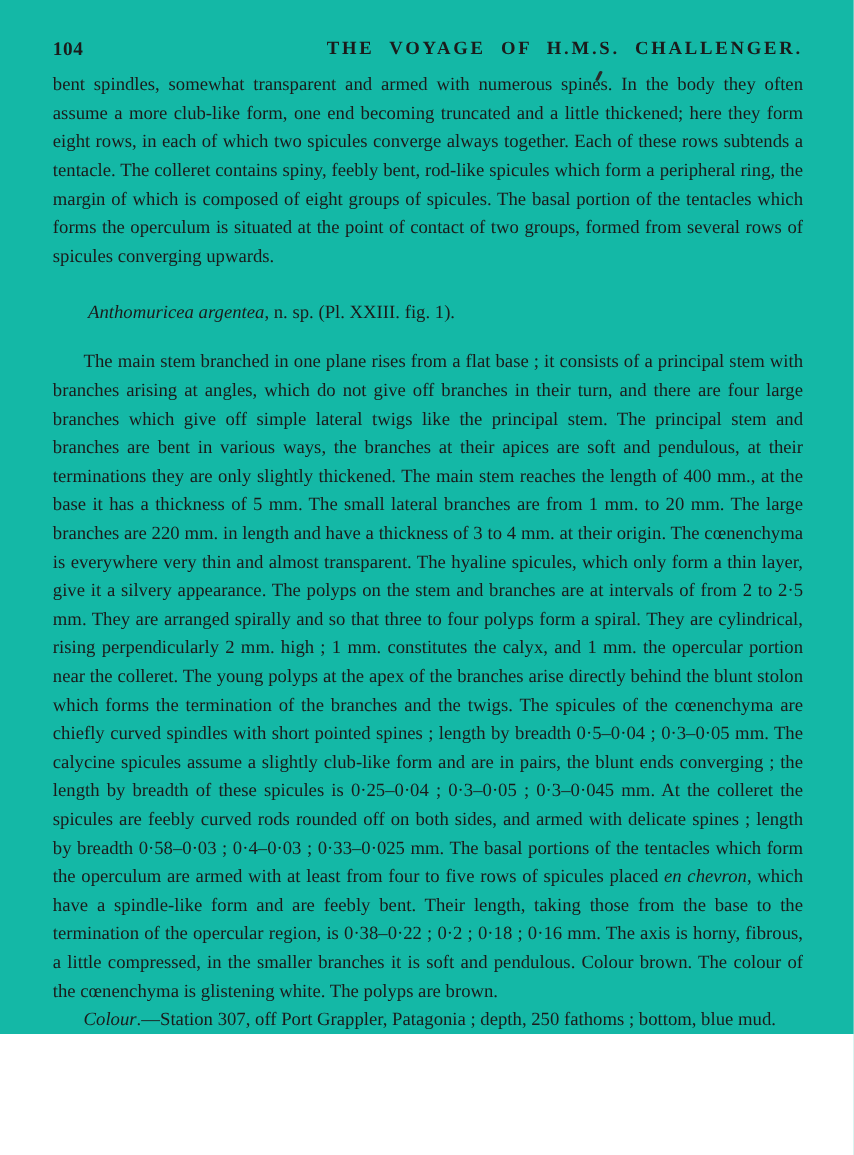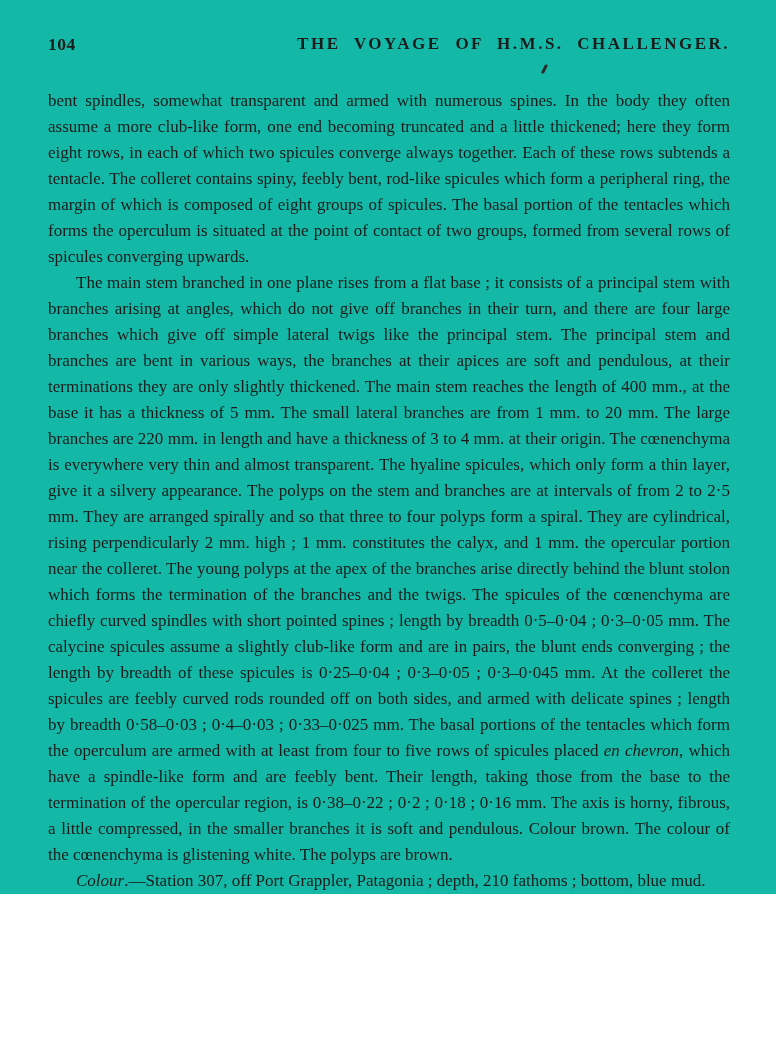--- a/index.html
+++ b/index.html
@@ -47,21 +47,20 @@
     left: 495px;   
     top: 30px;
     width: 3px;
     height: 10px;
     background: #2a2a2a;
     border-radius: 2px 1px 2px 1px;
     transform: rotate(26deg);
   }
   
   .page-body {
-    margin-top: 24px;
     font-size: 17px;
     line-height: 26px;
   }
   p {
     margin: 0;
     text-align: justify;
     text-align-last: left;
   }
   p.indent { text-indent: 28px; }
   p.noindent { text-indent: 0; }
@@ -82,19 +81,20 @@
     <span class="pagenum">104</span>
     <span class="running-title">THE VOYAGE OF H.M.S. CHALLENGER.</span>
     <span class="ink-mark"></span>
   </header>
 
   <main class="page-body">
 
     <p class="noindent">bent spindles, somewhat transparent and armed with numerous spines.  In the body they often assume a more club-like form, one end becoming truncated and a little thickened; here they form eight rows, in each of which two spicules converge always together. Each of these rows subtends a tentacle.  The colleret contains spiny, feebly bent, rod-like spicules which form a peripheral ring, the margin of which is composed of eight groups of spicules.  The basal portion of the tentacles which forms the operculum is situated at the point of contact of two groups, formed from several rows of spicules converging upwards.</p>
 
 
+    <p class="species-heading"><i>Anthomuricea argentea</i><span>, n. sp. (Pl. XXIII. fig. 1).</span></p>
 
     <p class="indent description"><span>The main stem branched in one plane rises from a flat base ; it consists of a principal stem with branches arising at angles, which do not give off branches in their turn, and there are four large branches which give off simple lateral twigs like the principal stem.  The principal stem and branches are bent in various ways, the branches at their apices are soft and pendulous, at their terminations they are only slightly thickened.  The main stem reaches the length of 400 mm., at the base it has a thickness of 5 mm.  The small lateral branches are from 1 mm. to 20 mm.  The large branches are 220 mm. in length and have a thickness of 3 to 4 mm. at their origin.  The cœnenchyma is everywhere very thin and almost transparent.  The hyaline spicules, which only form a thin layer, give it a silvery appearance.  The polyps on the stem and branches are at intervals of from 2 to 2·5 mm.  They are arranged spirally and so that three to four polyps form a spiral. They are cylindrical, rising perpendicularly 2 mm. high ; 1 mm. constitutes the calyx, and 1 mm. the opercular portion near the colleret.  The young polyps at the apex of the branches arise directly behind the blunt stolon which forms the termination of the branches and the twigs.  The spicules of the cœnenchyma are chiefly curved spindles with short pointed spines ; length by breadth 0·5–0·04 ; 0·3–0·05 mm.  The calycine spicules assume a slightly club-like form and are in pairs, the blunt ends converging ; the length by breadth of these spicules is 0·25–0·04 ; 0·3–0·05 ; 0·3–0·045 mm.  At the colleret the spicules are feebly curved rods rounded off on both sides, and armed with delicate spines ; length by breadth 0·58–0·03 ; 0·4–0·03 ; 0·33–0·025 mm.  The basal portions of the tentacles which form the operculum are armed with at least from four to five rows of spicules placed </span><i>en chevron</i><span>, which have a spindle-like form and are feebly bent.  Their length, taking those from the base to the termination of the opercular region, is 0·38–0·22 ; 0·2 ; 0·18 ; 0·16 mm.  The axis is horny, fibrous, a little compressed, in the smaller branches it is soft and pendulous.  Colour brown.  The colour of the cœnenchyma is glistening white.  The polyps are brown.</span></p>
 
-    <p class="indent habitat"><i>Colour</i><span>.—Station 307, off Port Grappler, Patagonia ; depth, 210 fathoms ; bottom, blue mud.</span></p>
+    <p class="indent habitat"><i>Colour</i><span>.—Station 307, off Port Grappler, Patagonia ; depth, 250 fathoms ; bottom, blue mud.</span></p>
 
   </main>
 </div>
 
 </body></html>

